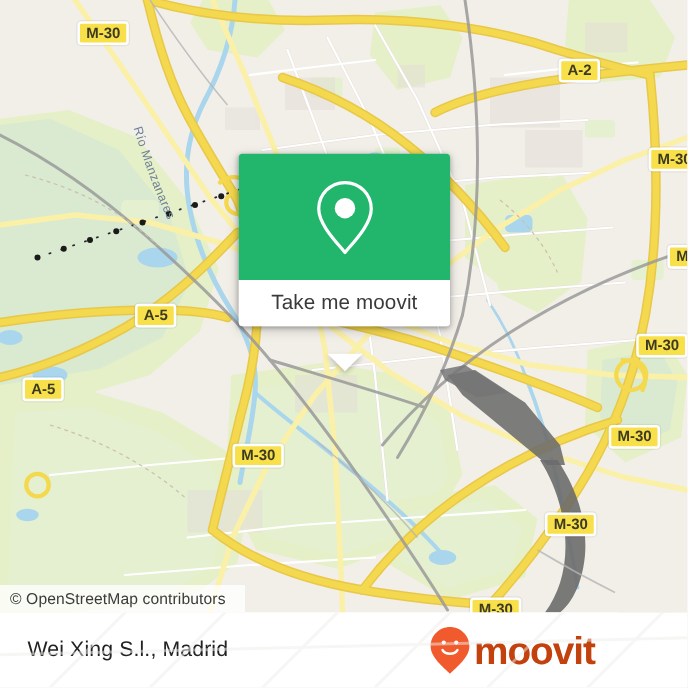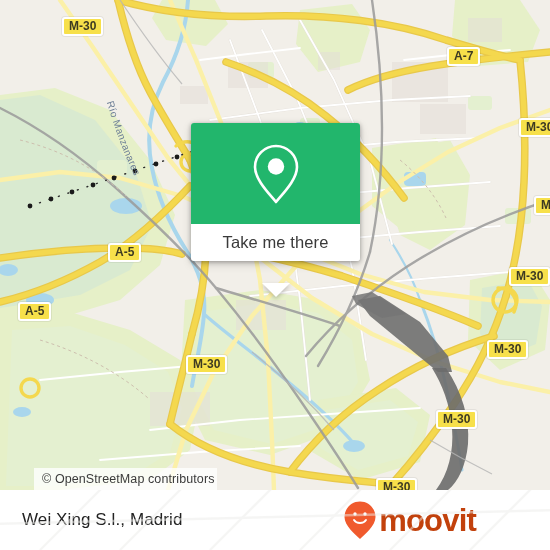--- a/index.html
+++ b/index.html
@@ -11,22 +11,22 @@
   #root{position:relative;width:550px;height:550px;overflow:hidden;background:#fff;}
 
   
   #map{position:absolute;left:0;top:0;width:550px;height:490px;overflow:hidden;background:#f2efe9;}
   #map svg{display:block;}
 
   
   #attrib{
     position:absolute;left:0;bottom:0;height:22px;
     background:rgba(255,255,255,0.78);
-    display:flex;align-items:center;padding:0 2px 0 8px;
-    font-size:12.5px;color:#3b3b3b;letter-spacing:.1px;white-space:nowrap;margin-left:34px;
+    display:flex;align-items:center;padding:0 15px 0 8px;
+    font-size:12.5px;color:#3b3b3b;letter-spacing:.1px;white-space:nowrap;
   }
 
   
   #card{
     position:absolute;left:191px;top:123px;width:169px;
     border-radius:3px;
     box-shadow:0 1px 4px rgba(0,0,0,.30), 0 3px 10px rgba(0,0,0,.16);
     overflow:visible;
   }
   #card-top{
@@ -262,21 +262,21 @@
       <g>
         <path id="riverlabelpath" d="M106,100 C118,140 134,180 154,214" fill="none"></path>
         <text font-family="Liberation Sans, sans-serif" font-size="10" fill="#6d7f96" letter-spacing="0.4">
           <textPath href="#riverlabelpath" startOffset="2%">Río Manzanares</textPath>
         </text>
       </g>
     </svg>
 
     <div id="shields">
         <div style="position: absolute; left: 62px; top: 17px; background: rgb(247, 224, 74); border: 2px solid rgb(255, 255, 255); border-radius: 3px; padding: 1px 5px; font-size: 12px; font-weight: bold; color: rgb(61, 58, 34); font-family: &quot;Liberation Sans&quot;, sans-serif; line-height: 13px; box-shadow: rgba(0, 0, 0, 0.06) 0px 0px 0px 1px; white-space: nowrap;">M-30</div>
-        <div style="position: absolute; left: 447px; top: 47px; background: rgb(247, 224, 74); border: 2px solid rgb(255, 255, 255); border-radius: 3px; padding: 1px 5px; font-size: 12px; font-weight: bold; color: rgb(61, 58, 34); font-family: &quot;Liberation Sans&quot;, sans-serif; line-height: 13px; box-shadow: rgba(0, 0, 0, 0.06) 0px 0px 0px 1px; white-space: nowrap;">A-7</div>
+        <div style="position: absolute; left: 447px; top: 47px; background: rgb(247, 224, 74); border: 2px solid rgb(255, 255, 255); border-radius: 3px; padding: 1px 5px; font-size: 12px; font-weight: bold; color: rgb(61, 58, 34); font-family: &quot;Liberation Sans&quot;, sans-serif; line-height: 13px; box-shadow: rgba(0, 0, 0, 0.06) 0px 0px 0px 1px; white-space: nowrap;">A-2</div>
         <div style="position: absolute; left: 519px; top: 118px; background: rgb(247, 224, 74); border: 2px solid rgb(255, 255, 255); border-radius: 3px; padding: 1px 5px; font-size: 12px; font-weight: bold; color: rgb(61, 58, 34); font-family: &quot;Liberation Sans&quot;, sans-serif; line-height: 13px; box-shadow: rgba(0, 0, 0, 0.06) 0px 0px 0px 1px; white-space: nowrap;">M-30</div>
         <div style="position: absolute; left: 534px; top: 196px; background: rgb(247, 224, 74); border: 2px solid rgb(255, 255, 255); border-radius: 3px; padding: 1px 5px; font-size: 12px; font-weight: bold; color: rgb(61, 58, 34); font-family: &quot;Liberation Sans&quot;, sans-serif; line-height: 13px; box-shadow: rgba(0, 0, 0, 0.06) 0px 0px 0px 1px; white-space: nowrap;">M-30</div>
         <div style="position: absolute; left: 108px; top: 243px; background: rgb(247, 224, 74); border: 2px solid rgb(255, 255, 255); border-radius: 3px; padding: 1px 5px; font-size: 12px; font-weight: bold; color: rgb(61, 58, 34); font-family: &quot;Liberation Sans&quot;, sans-serif; line-height: 13px; box-shadow: rgba(0, 0, 0, 0.06) 0px 0px 0px 1px; white-space: nowrap;">A-5</div>
         <div style="position: absolute; left: 509px; top: 267px; background: rgb(247, 224, 74); border: 2px solid rgb(255, 255, 255); border-radius: 3px; padding: 1px 5px; font-size: 12px; font-weight: bold; color: rgb(61, 58, 34); font-family: &quot;Liberation Sans&quot;, sans-serif; line-height: 13px; box-shadow: rgba(0, 0, 0, 0.06) 0px 0px 0px 1px; white-space: nowrap;">M-30</div>
         <div style="position: absolute; left: 18px; top: 302px; background: rgb(247, 224, 74); border: 2px solid rgb(255, 255, 255); border-radius: 3px; padding: 1px 5px; font-size: 12px; font-weight: bold; color: rgb(61, 58, 34); font-family: &quot;Liberation Sans&quot;, sans-serif; line-height: 13px; box-shadow: rgba(0, 0, 0, 0.06) 0px 0px 0px 1px; white-space: nowrap;">A-5</div>
         <div style="position: absolute; left: 487px; top: 340px; background: rgb(247, 224, 74); border: 2px solid rgb(255, 255, 255); border-radius: 3px; padding: 1px 5px; font-size: 12px; font-weight: bold; color: rgb(61, 58, 34); font-family: &quot;Liberation Sans&quot;, sans-serif; line-height: 13px; box-shadow: rgba(0, 0, 0, 0.06) 0px 0px 0px 1px; white-space: nowrap;">M-30</div>
         <div style="position: absolute; left: 186px; top: 355px; background: rgb(247, 224, 74); border: 2px solid rgb(255, 255, 255); border-radius: 3px; padding: 1px 5px; font-size: 12px; font-weight: bold; color: rgb(61, 58, 34); font-family: &quot;Liberation Sans&quot;, sans-serif; line-height: 13px; box-shadow: rgba(0, 0, 0, 0.06) 0px 0px 0px 1px; white-space: nowrap;">M-30</div>
         <div style="position: absolute; left: 436px; top: 410px; background: rgb(247, 224, 74); border: 2px solid rgb(255, 255, 255); border-radius: 3px; padding: 1px 5px; font-size: 12px; font-weight: bold; color: rgb(61, 58, 34); font-family: &quot;Liberation Sans&quot;, sans-serif; line-height: 13px; box-shadow: rgba(0, 0, 0, 0.06) 0px 0px 0px 1px; white-space: nowrap;">M-30</div>
         <div style="position: absolute; left: 376px; top: 478px; background: rgb(247, 224, 74); border: 2px solid rgb(255, 255, 255); border-radius: 3px; padding: 1px 5px; font-size: 12px; font-weight: bold; color: rgb(61, 58, 34); font-family: &quot;Liberation Sans&quot;, sans-serif; line-height: 13px; box-shadow: rgba(0, 0, 0, 0.06) 0px 0px 0px 1px; white-space: nowrap;">M-30</div>
       </div>
@@ -286,21 +286,21 @@
     </div>
 
     <div id="card">
       <div id="card-top">
         <svg width="52" height="64" viewBox="0 0 52 64">
           <path d="M26 4 C14.4 4 5 13.4 5 25 C5 38 20 52.5 26 60 C32 52.5 47 38 47 25 C47 13.4 37.6 4 26 4 Z" fill="none" stroke="#ffffff" stroke-width="2.6" stroke-linejoin="round"></path>
           <circle cx="26" cy="24.5" r="8.2" fill="#ffffff"></circle>
         </svg>
       </div>
       <div id="card-bottom">
-        <span>Take me there</span>
+        <span>Take me moovit</span>
       </div>
       <div id="card-tail"></div>
     </div>
   </div>
 
   <div id="footer">
     <svg id="footer-streaks" viewBox="0 0 550 60">
       <g stroke="#ededea" stroke-width="2.4" fill="none">
         <path d="M40,60 L110,-10"></path>
           <path d="M120,60 L190,-10"></path>

